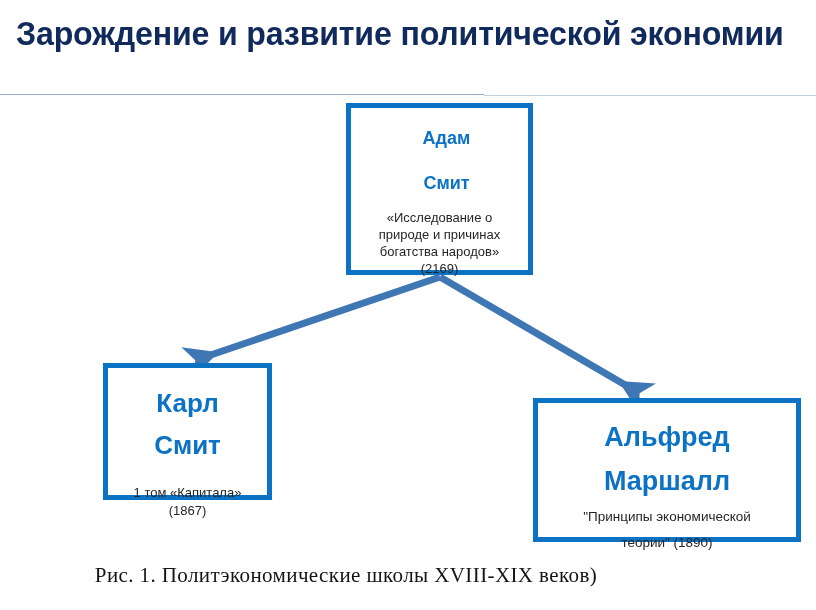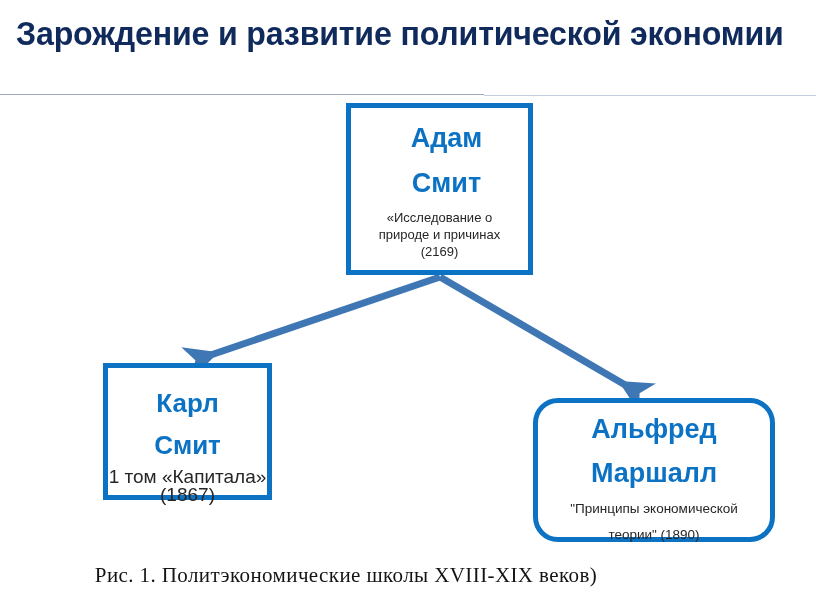--- a/index.html
+++ b/index.html
@@ -94,21 +94,21 @@
 
   
   #node-smith {
     left: 346px;
     top: 103px;
     width: 187px;
     height: 172px;
     padding-top: 8px;
   }
   #node-smith .node-name {
-    font-size: 27px;
+    font-size: 18px;
     line-height: 45px;
     margin-left: 14px;
   }
   #node-smith .node-desc {
     font-size: 13px;
     line-height: 17px;
     margin-top: 3px;
     padding: 0 0;
   }
 
@@ -118,33 +118,32 @@
     top: 363px;
     width: 169px;
     height: 137px;
     padding-top: 14px;
   }
   #node-marx .node-name {
     font-size: 26px;
     line-height: 42px;
   }
   #node-marx .node-desc {
-    font-size: 19px;
+    font-size: 13px;
     line-height: 18px;
-    margin-top: 2px;
+    margin-top: 18px;
   }
 
   
   #node-marshall {
     left: 533px;
     top: 398px;
-    width: 242px;
+    width: 268px;
     height: 144px;
-    padding-top: 4px;
-    border-radius: 25px;
+    padding-top: 12px;
   }
   #node-marshall .node-name {
     font-size: 27px;
     line-height: 44px;
   }
   #node-marshall .node-desc {
     font-size: 13.5px;
     line-height: 26px;
     margin-top: 1px;
   }
@@ -188,20 +187,21 @@
   </svg>
 
   <div class="node" id="node-smith">
     <div class="node-name">
       <div>Адам</div>
       <div>Смит</div>
     </div>
     <div class="node-desc">
       <div>«Исследование о</div>
       <div>природе и причинах</div>
+      <div>богатства народов»</div>
       <div>(2169)</div>
     </div>
   </div>
 
   <div class="node" id="node-marx">
     <div class="node-name">
       <div>Карл</div>
       <div>Смит</div>
     </div>
     <div class="node-desc">

